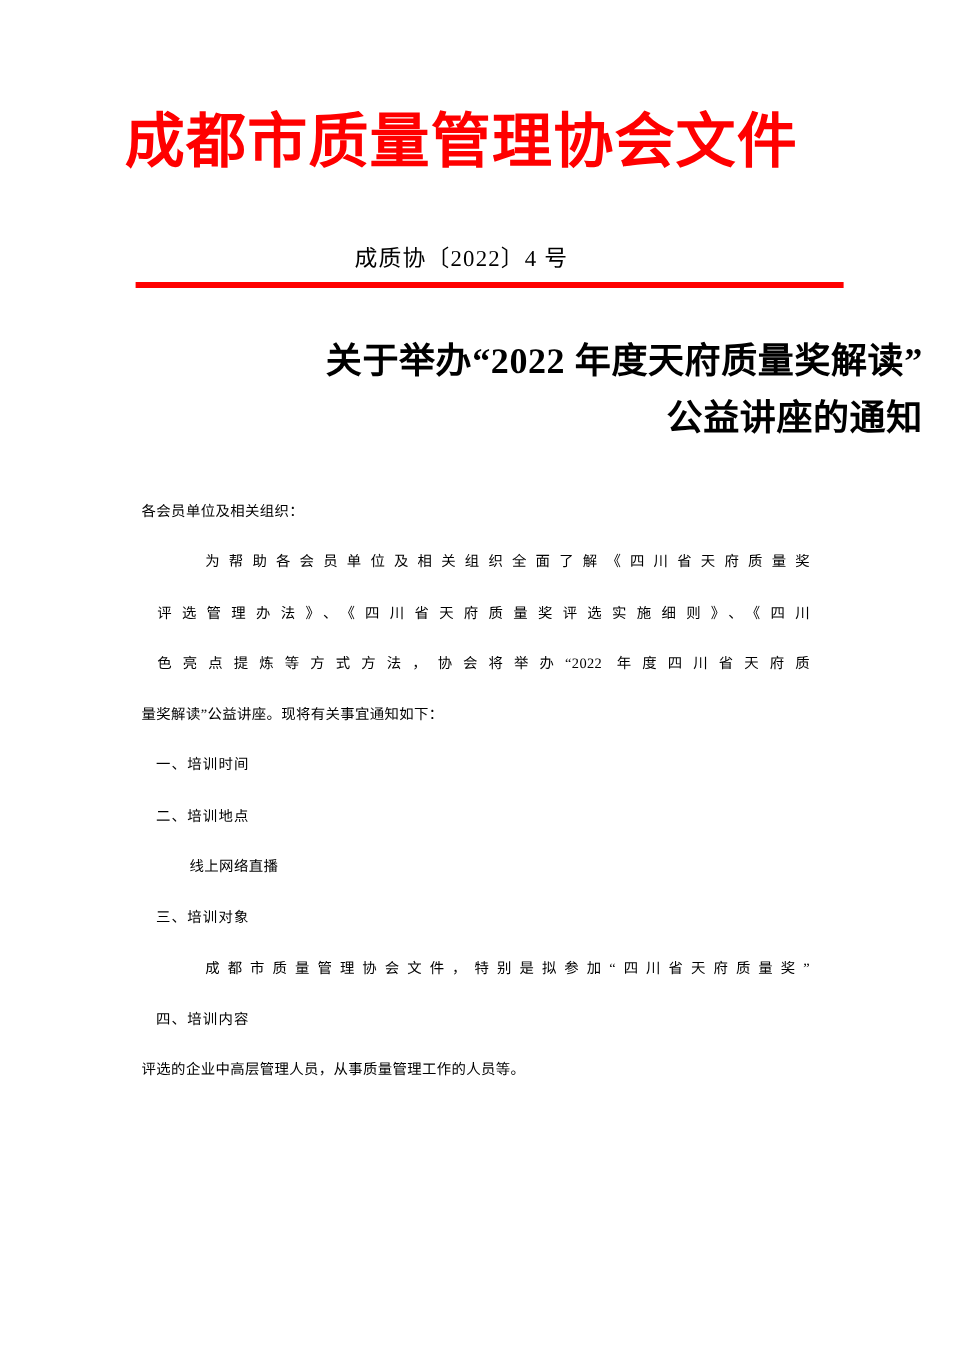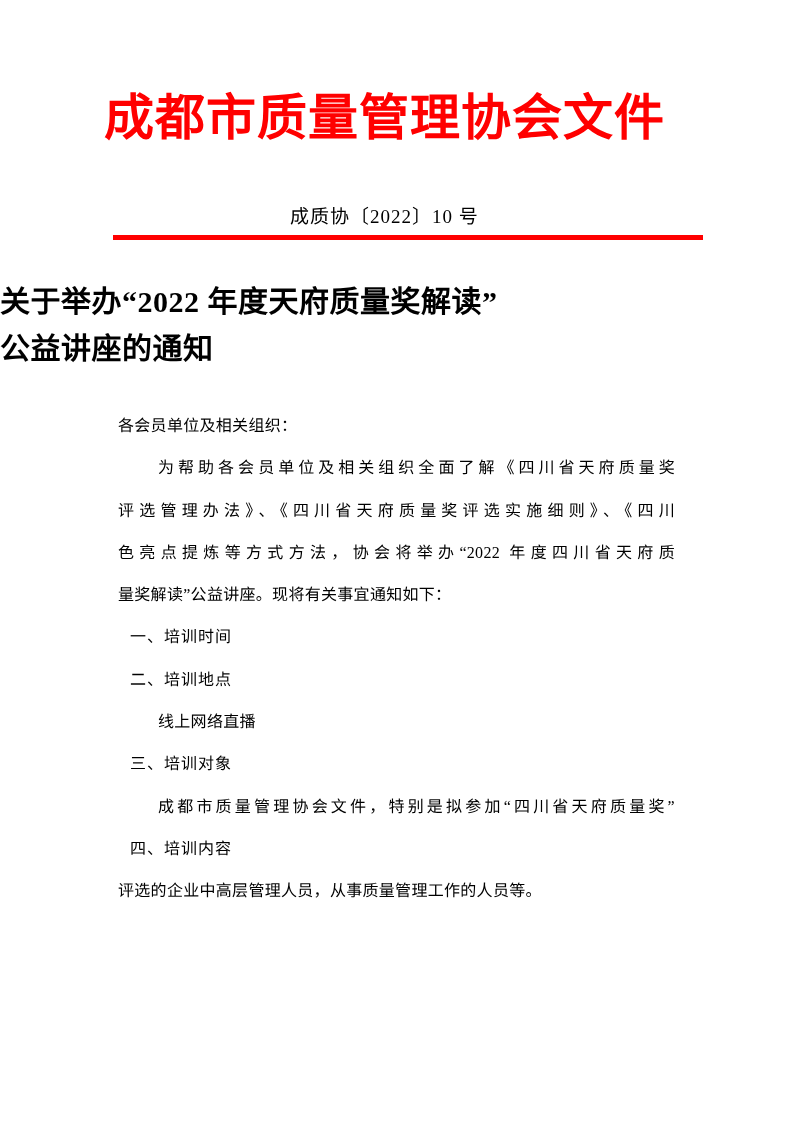--- a/index.html
+++ b/index.html
@@ -27,57 +27,58 @@
     letter-spacing:1px;
     white-space:nowrap;
   }
   .red-line{
     position:absolute;top:235px;left:113px;
     width:590px;height:5px;
     background:#ff0000;
   }
   .doc-title{
     position:absolute;top:278px;left:0;right:0;
-    text-align:left;
+    text-align:right;
     font-size:30px;line-height:47px;
     font-weight:bold;
     letter-spacing:0.5px;
     white-space:nowrap;
   }
   .body-text{
     position:absolute;top:405px;left:118px;
     width:557px;
-    font-size:16px;line-height:42.3px;
+    font-size:12px;line-height:42.3px;
   }
   .line{
     white-space:nowrap;
     letter-spacing:0.3px;
   }
   .indent{ text-indent:40px; }
   .justify{
     white-space:normal;
     text-align:justify;
     text-align-last:justify;
     text-justify:inter-character;
     overflow:hidden;
+    margin-left:13px;
   }
   .heading{
     font-family:"Liberation Sans","DejaVu Sans",sans-serif;
     letter-spacing:1px;
     margin-left:12px;
   }
 </style>
 </head>
 <body>
 
 <div class="page">
 
   <div class="letterhead">成都市质量管理协会文件</div>
 
-  <div class="doc-number">成质协〔2022〕10 号</div>
+  <div class="doc-number">成质协〔2022〕4 号</div>
 
   <div class="red-line"></div>
 
   <div class="doc-title">
     <div>关于举办“2022 年度天府质量奖解读”</div>
     <div>公益讲座的通知</div>
   </div>
 
   <div class="body-text">
     <div class="line">各会员单位及相关组织：</div>

